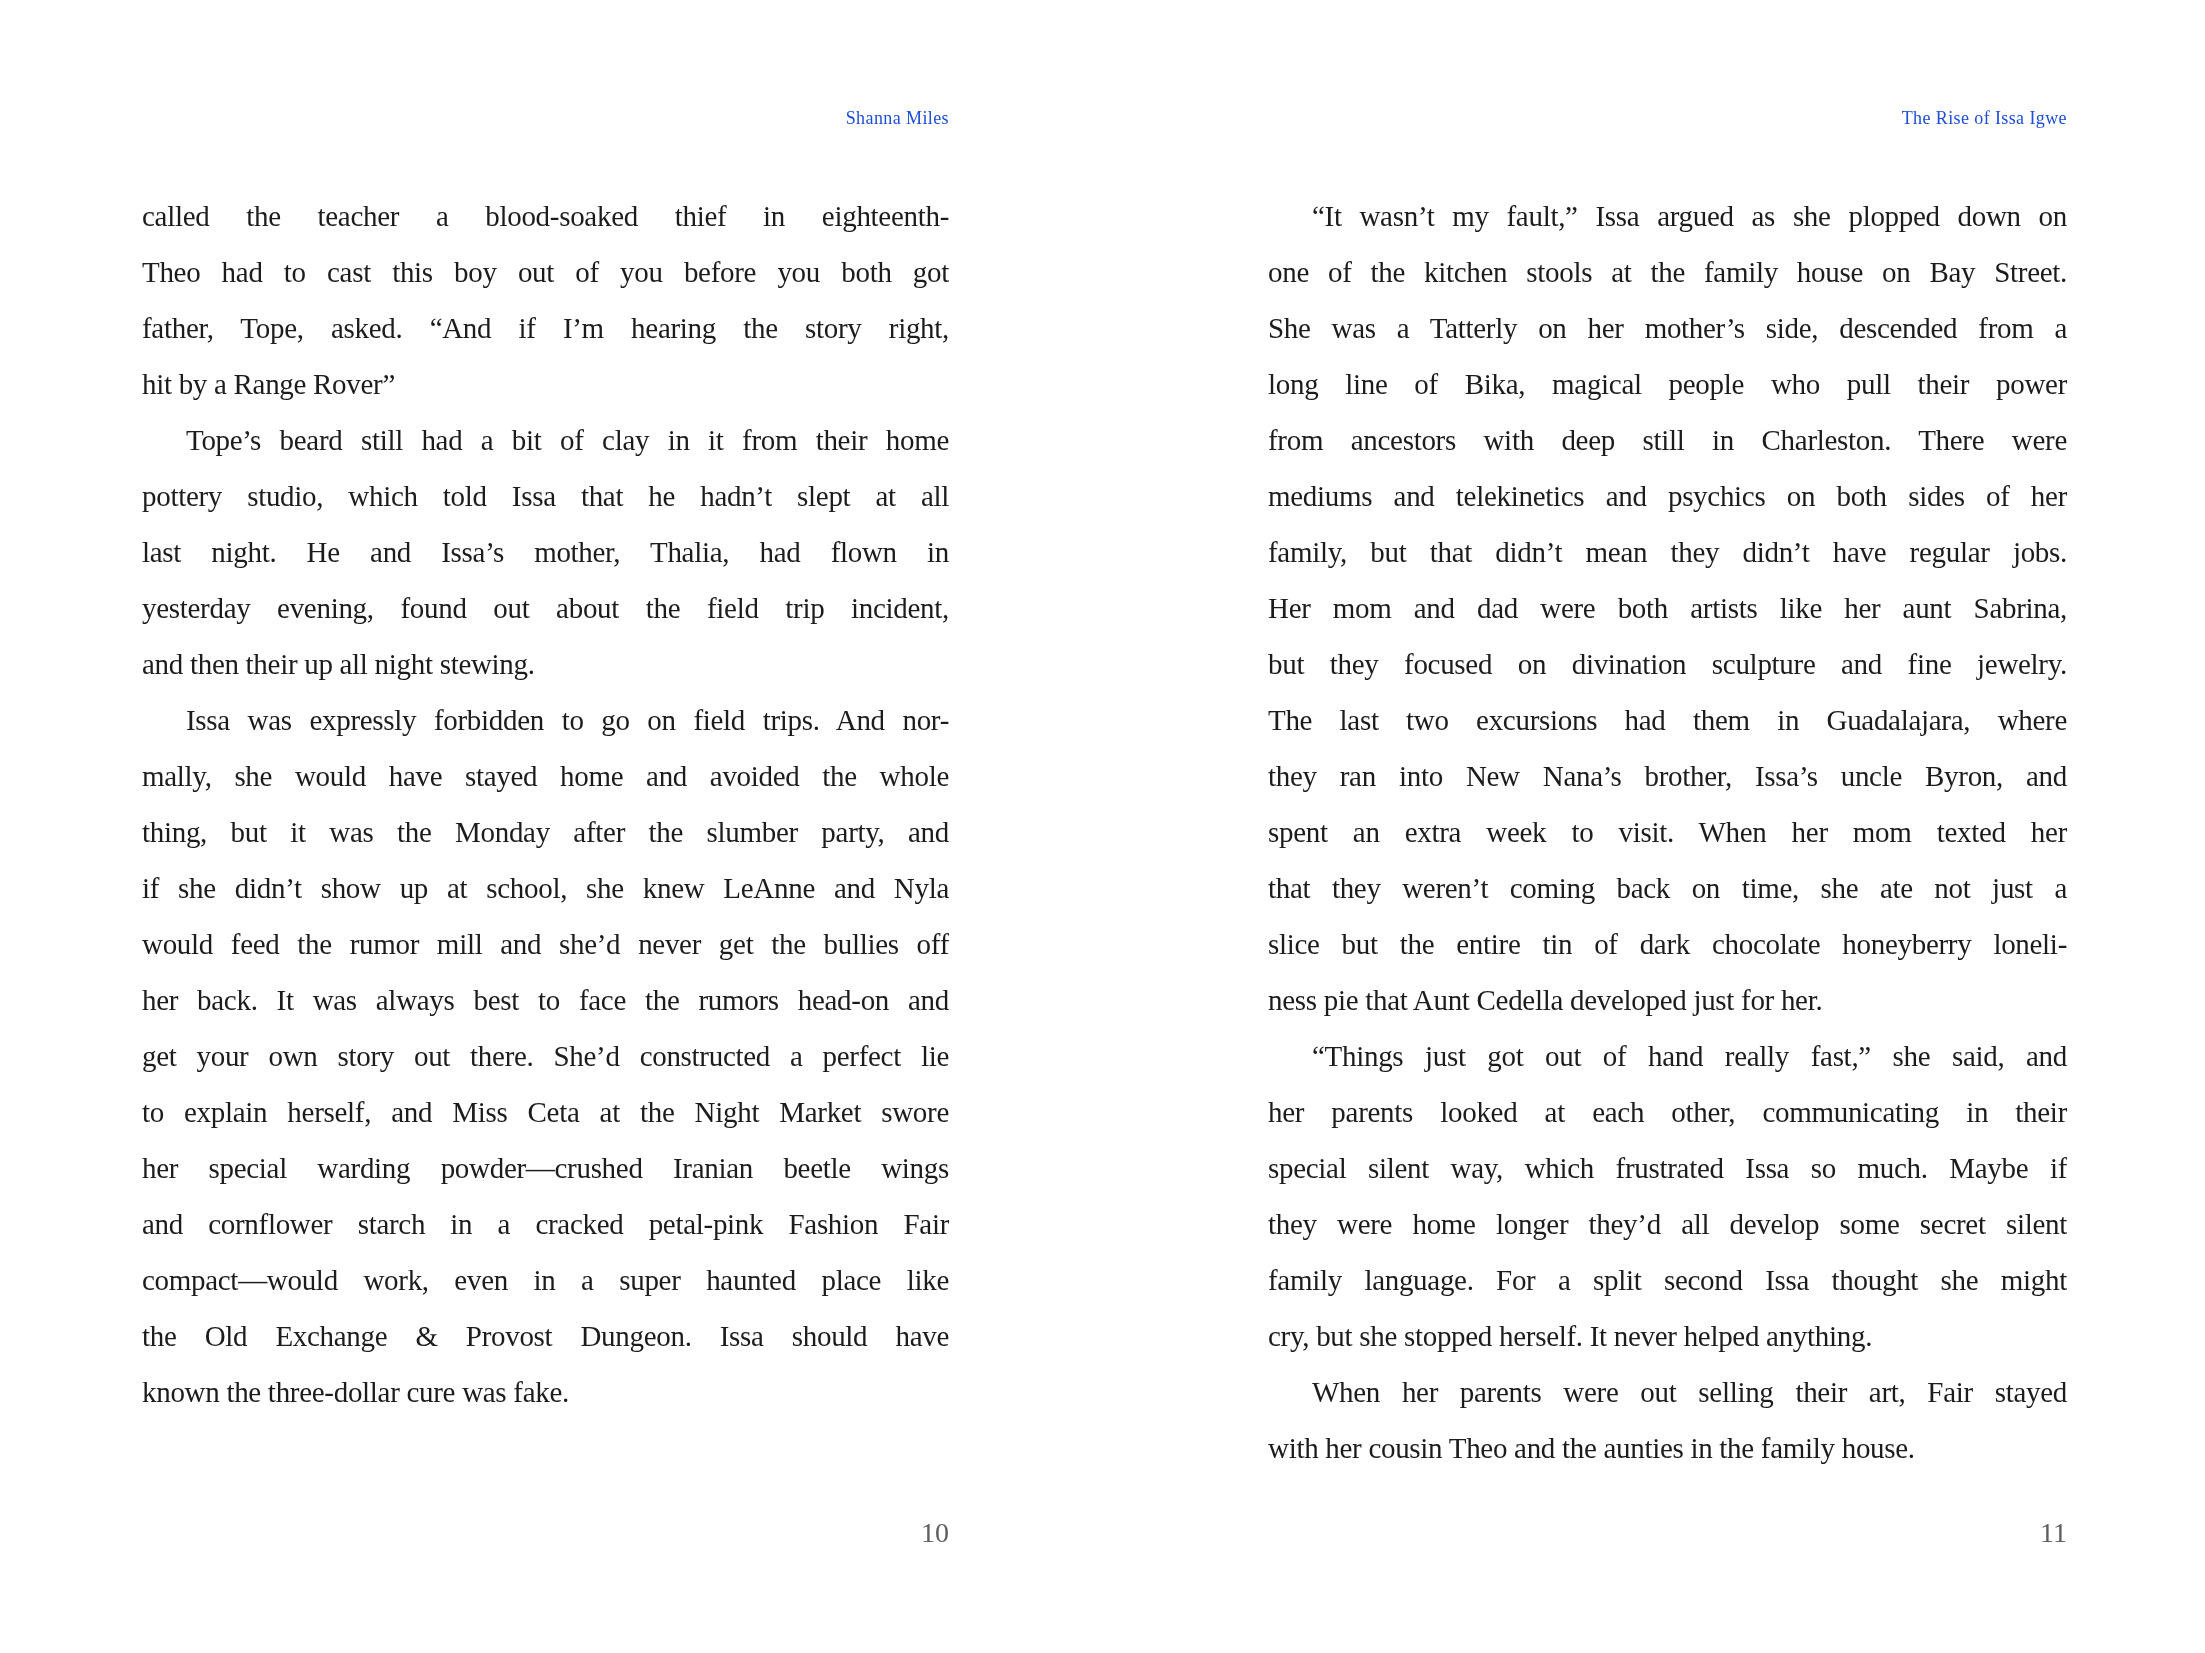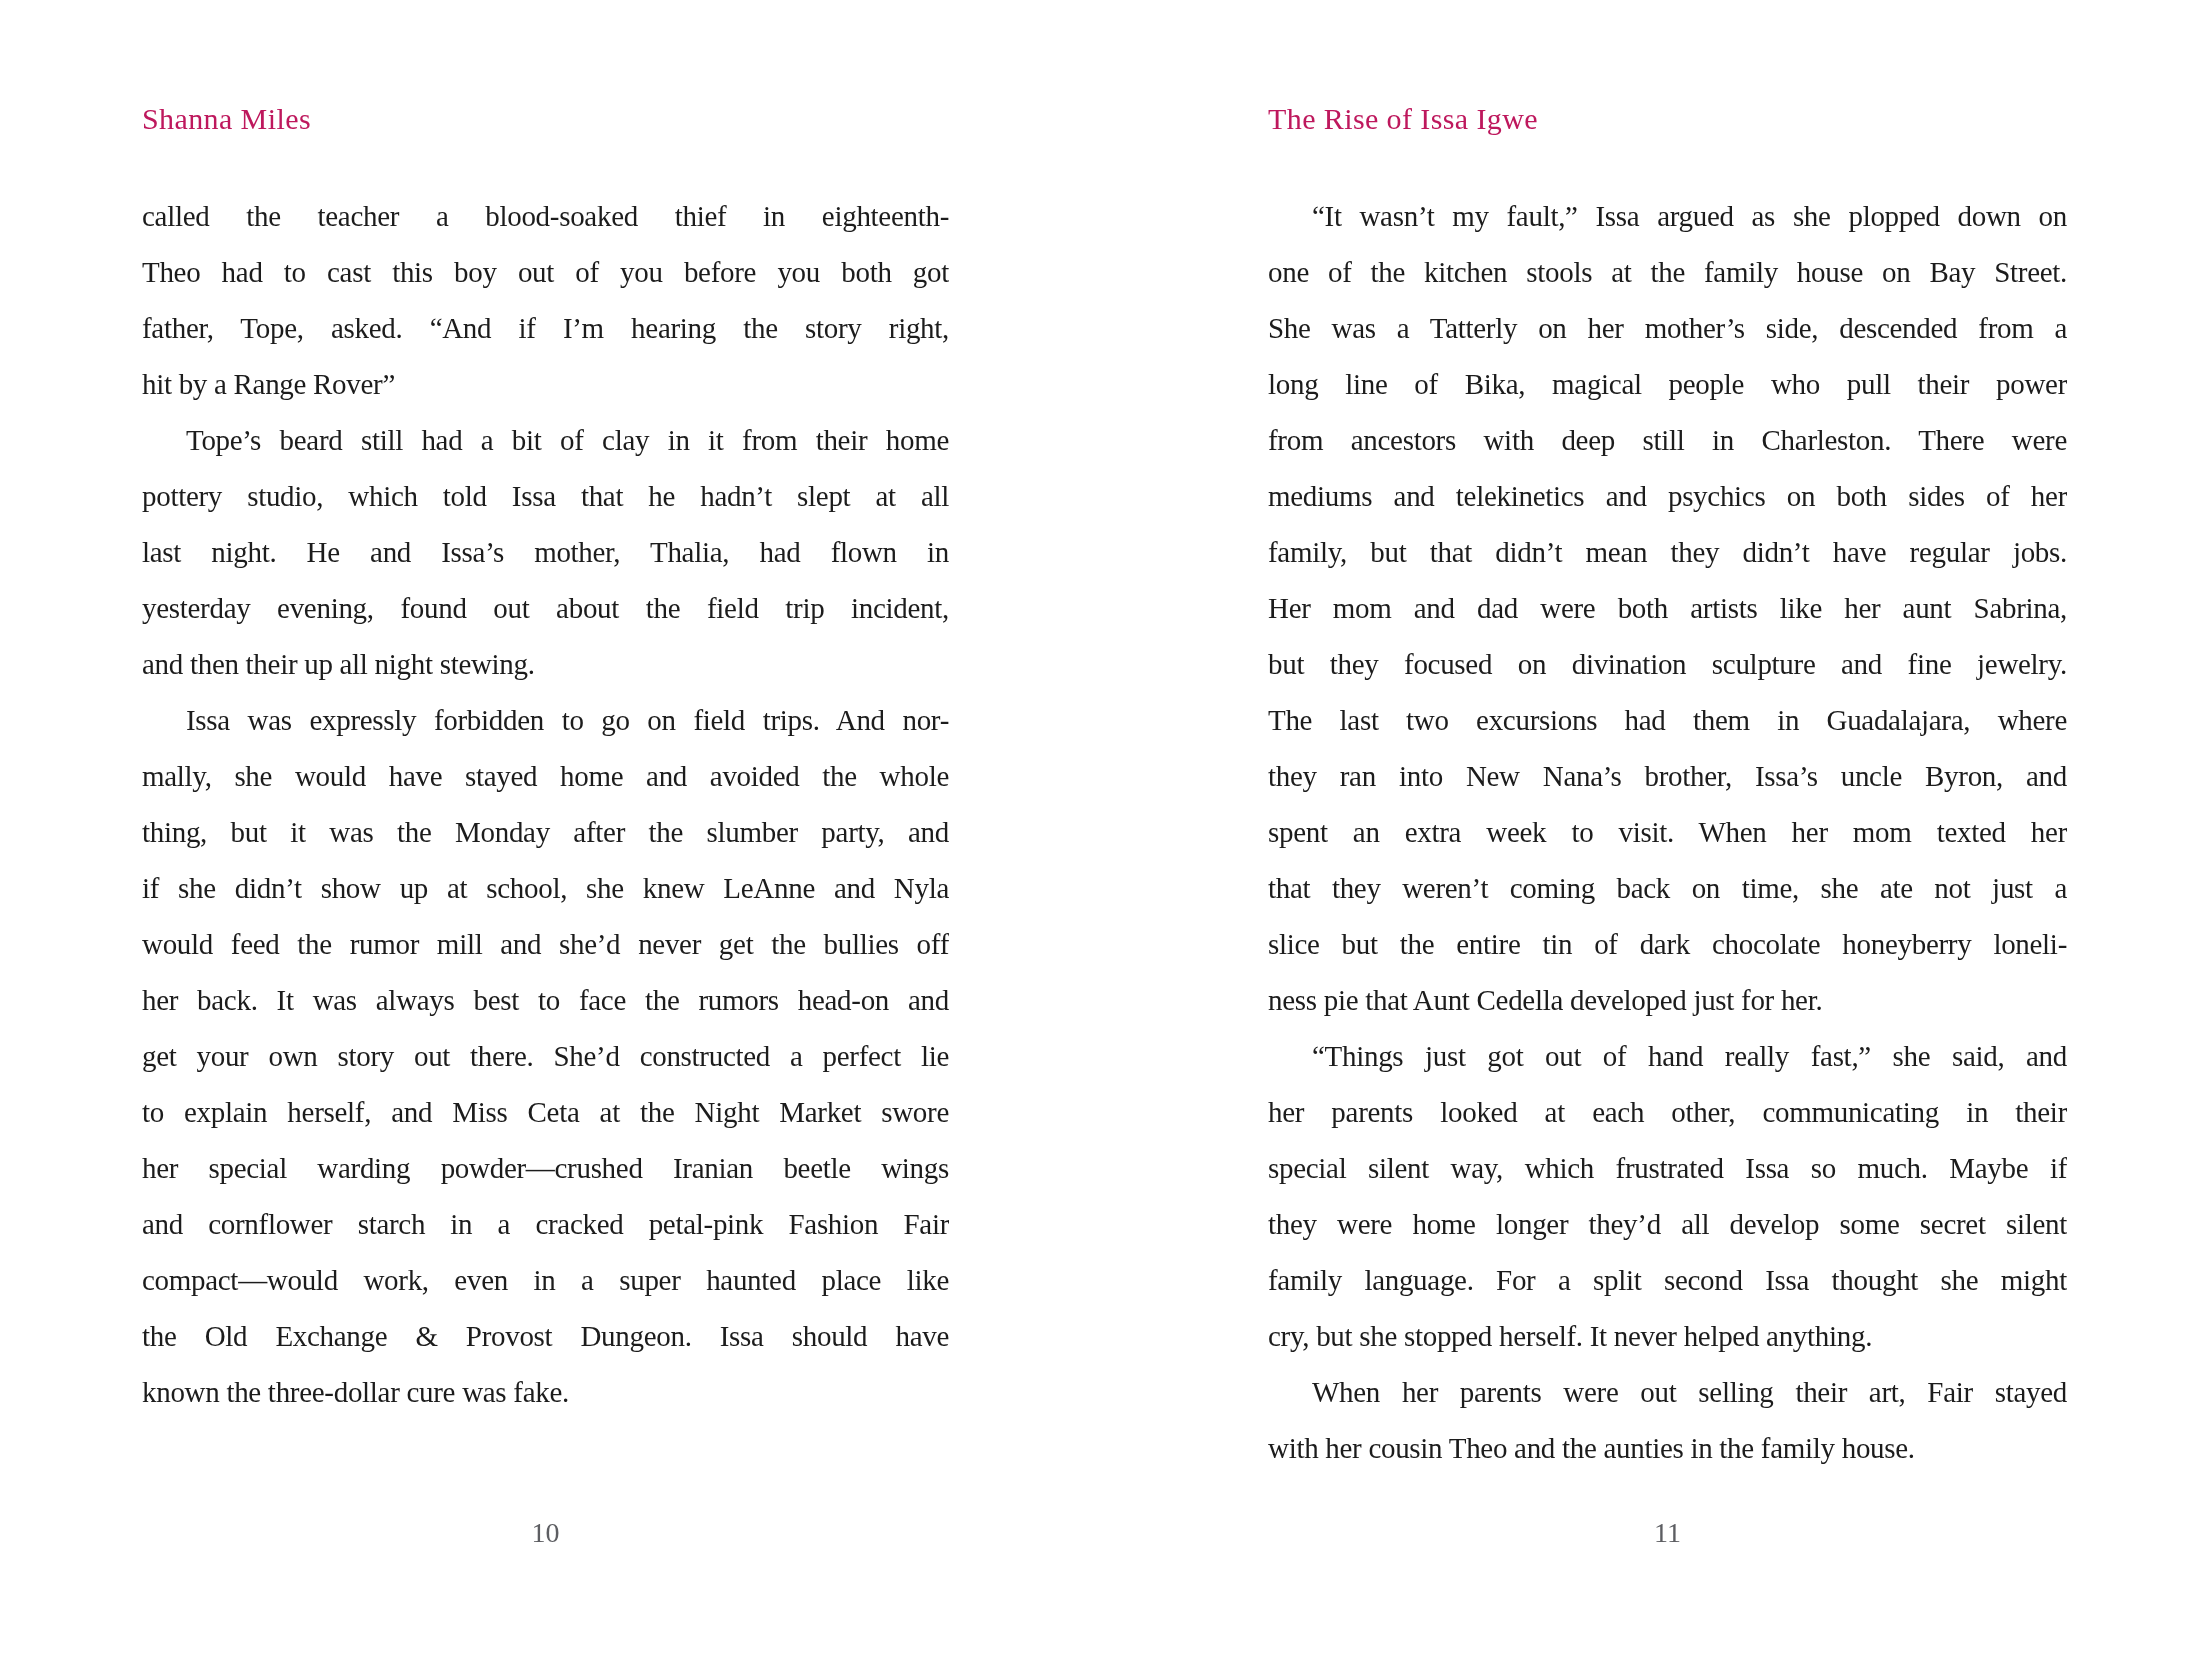--- a/index.html
+++ b/index.html
@@ -12,23 +12,23 @@
     width: 2205px;
     height: 1654px;
     font-family: "Liberation Serif", serif;
     overflow: hidden;
   }
   .page-header {
     position: absolute;
     top: 98px;
     height: 41px;
     line-height: 41px;
-    text-align: left;
-    color: #be185d;
-    font-size: 30px;
+    text-align: right;
+    color: #1d4ed8;
+    font-size: 18px;
     letter-spacing: 0.4px;
   }
   .page-header.left  { left: 142px;  width: 807px; }
   .page-header.right { left: 1268px; width: 799px; }
 
   .text-block {
     position: absolute;
     top: 188px;
   }
   .text-block.left  { left: 142px;  width: 807px; }
@@ -53,21 +53,21 @@
   }
   .line em {
     font-style: italic;
   }
 
   .page-number {
     position: absolute;
     top: 1511px;
     height: 44px;
     line-height: 44px;
-    text-align: center;
+    text-align: right;
     color: #5d5e62;
     font-size: 28px;
   }
   .page-number.left  { left: 142px;  width: 807px; }
   .page-number.right { left: 1268px; width: 799px; }
 </style>
 </head>
 <body>
 
 <div class="page-header left">Shanna Miles</div>

